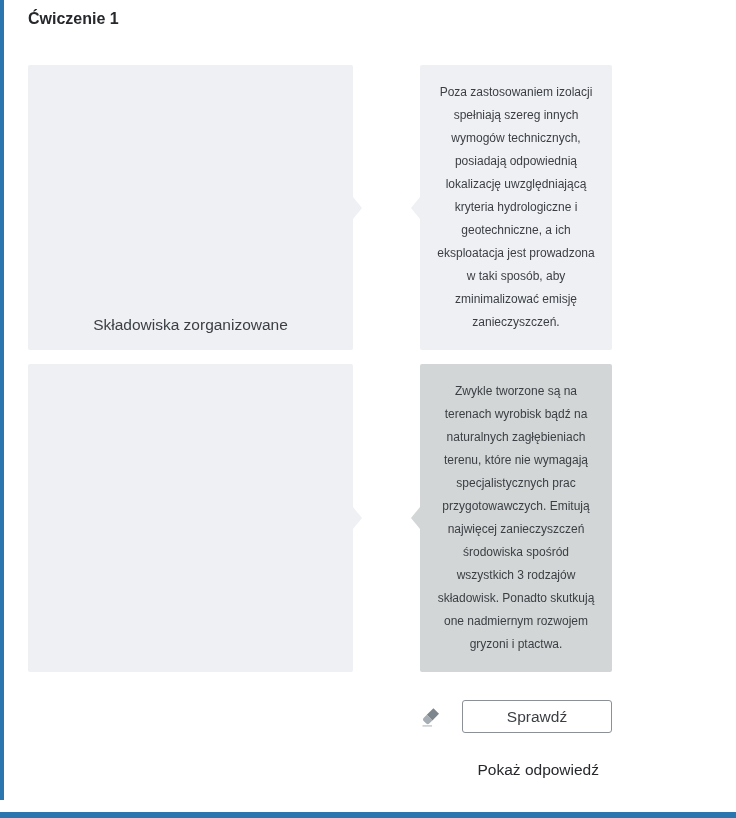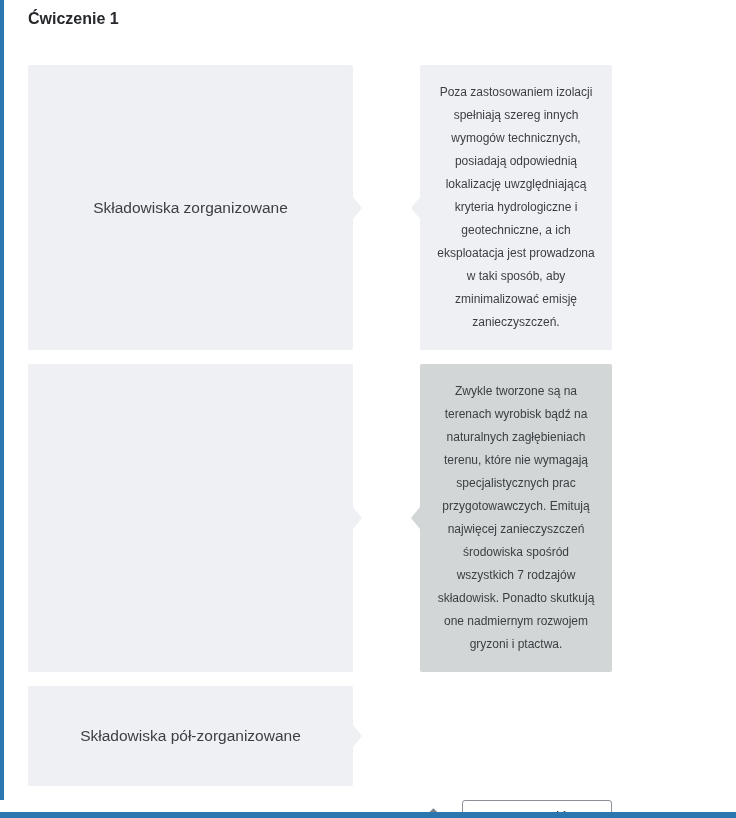--- a/index.html
+++ b/index.html
@@ -43,23 +43,24 @@
     margin-bottom: 14px;
   }
   .match-row.loose { align-items: flex-start; }
   .term-box {
     position: relative;
     width: 325px;
     min-height: 100px;
     background: var(--box-bg, #eef0f4);
     border-radius: 2px;
     display: flex;
-    align-items: center;
+    align-items: flex-end;
     justify-content: center;
     text-align: center;
+    padding: 16px;
     font-size: 15.5px;
     color: var(--text-body, #3b3e43);
     cursor: pointer;
     flex-shrink: 0;
   }
   .def-box {
     position: relative;
     flex: 1;
     margin-left: 67px;
     background: var(--box-bg, #eef0f4);
@@ -148,29 +149,25 @@
         <span>Poza zastosowaniem izolacji spełniają szereg innych wymogów technicznych, posiadają odpowiednią lokalizację uwzględniającą kryteria hydrologiczne i geotechniczne, a ich eksploatacja jest prowadzona w taki sposób, aby zminimalizować emisję zanieczyszczeń.</span>
       </div>
     </div>
 
     <div class="match-row">
       <div class="term-box">
         <span class="term-arrow"></span>
       </div>
       <div class="def-box selected">
         <span class="def-arrow"></span>
-        <span>Zwykle tworzone są na terenach wyrobisk bądź na naturalnych zagłębieniach terenu, które nie wymagają specjalistycznych prac przygotowawczych. Emitują najwięcej zanieczyszczeń środowiska spośród wszystkich 7 rodzajów składowisk. Ponadto skutkują one nadmiernym rozwojem gryzoni i ptactwa.</span>
+        <span>Zwykle tworzone są na terenach wyrobisk bądź na naturalnych zagłębieniach terenu, które nie wymagają specjalistycznych prac przygotowawczych. Emitują najwięcej zanieczyszczeń środowiska spośród wszystkich 3 rodzajów składowisk. Ponadto skutkują one nadmiernym rozwojem gryzoni i ptactwa.</span>
       </div>
     </div>
 
     <div class="match-row loose">
-      <div class="term-box">
-        <span>Składowiska pół-zorganizowane</span>
-        <span class="term-arrow"></span>
-      </div>
     </div>
 
   </div>
 
   <div class="controls-row">
     <button class="eraser-btn" title="">
       <svg width="24" height="24" viewBox="0 0 24 24">
         <path d="M15.4 3.2 L21.0 8.8 L14.4 15.4 L8.8 9.8 Z" fill="#7d858d"></path>
         <path d="M8.8 9.8 L14.4 15.4 L11.2 18.6 C10.4 19.4 9.1 19.4 8.3 18.6 L5.6 15.9 C4.8 15.1 4.8 13.8 5.6 13.0 Z" fill="#a6adb3"></path>
         <rect x="4.5" y="20.2" width="9.5" height="1.4" fill="#c2c7cb"></rect>

